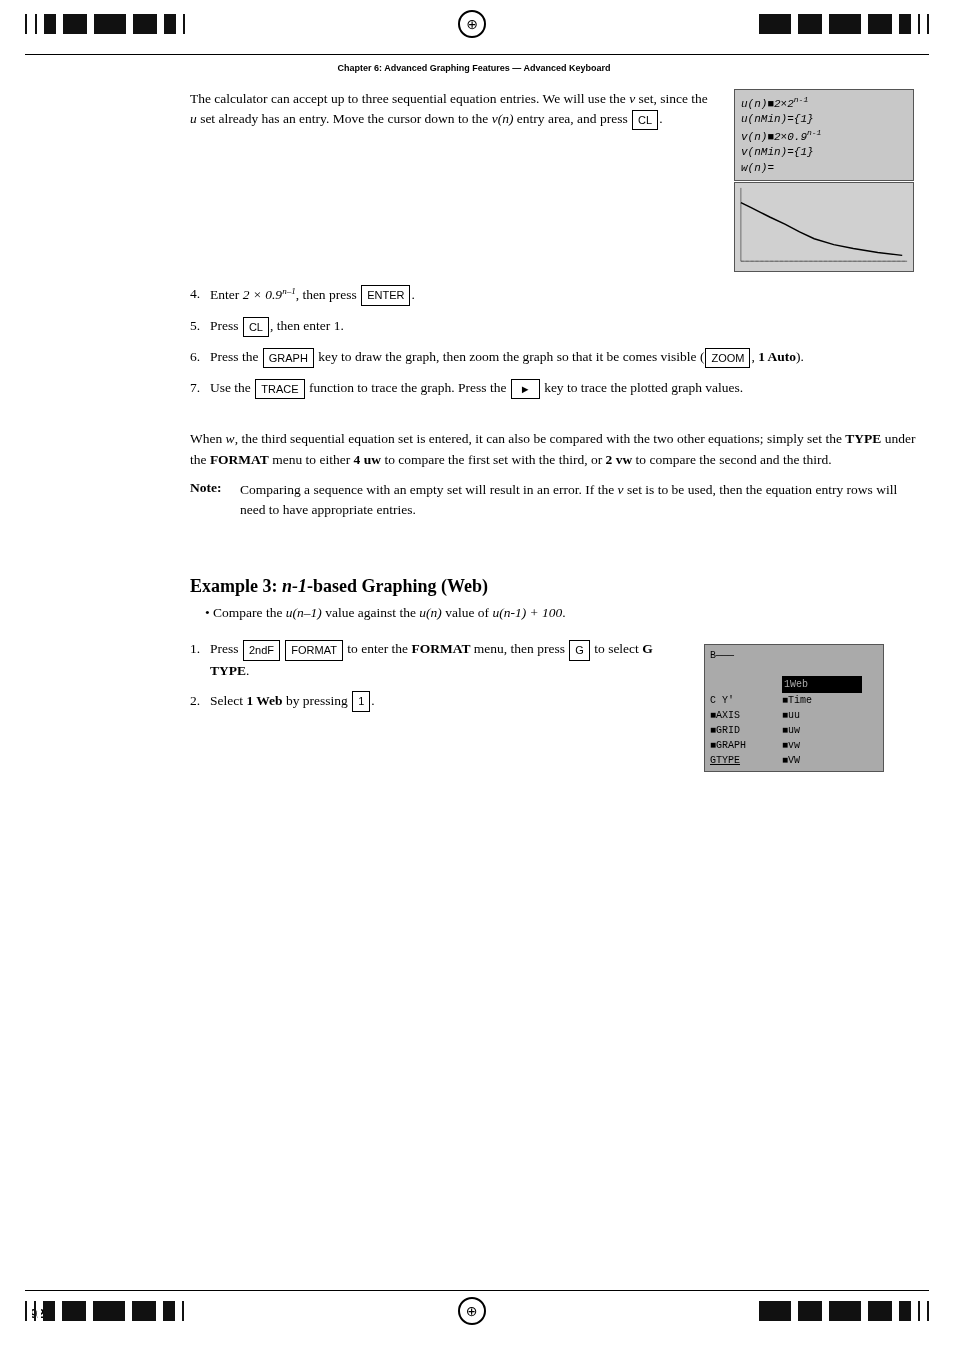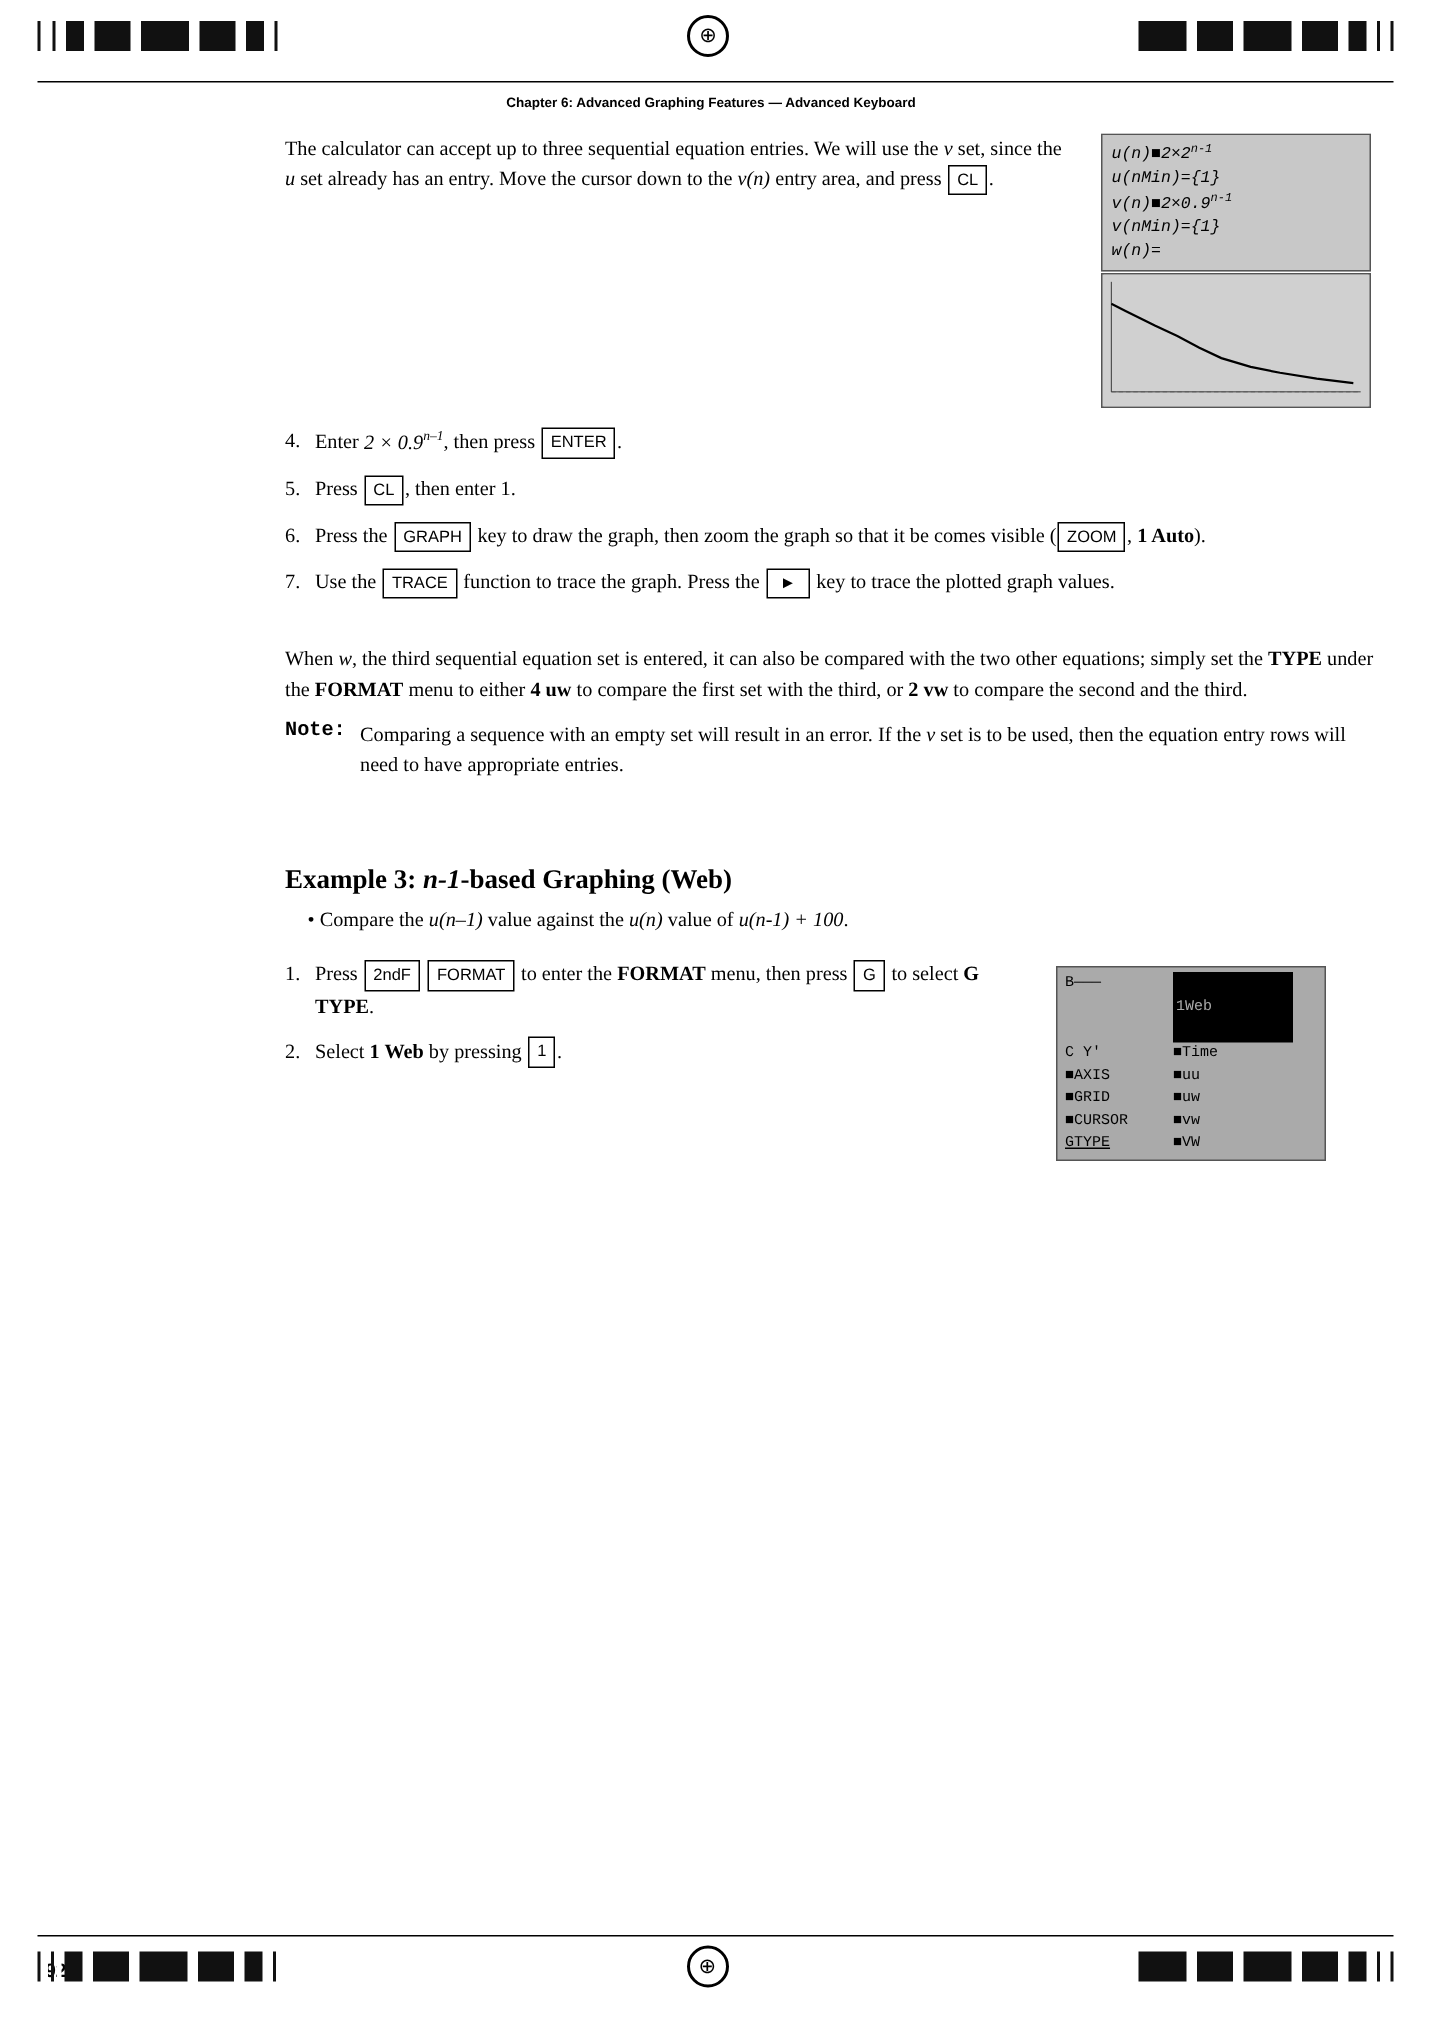--- a/index.html
+++ b/index.html
@@ -236,21 +236,22 @@
       min-width: 70px;
     }
 
     .format-col-right {
       min-width: 80px;
     }
 
     .format-highlight {
       background: #000;
       color: #aaa;
-      padding: 16px 2px;
+      padding: 1px 2px;
+      margin-top: 28px;
     }
 
     .list-sub-content {
       margin-top: 4px;
     }
   </style>
 </head>
 <body>
 
 <div class="deco-bar-top">
@@ -356,21 +357,21 @@
     </div>
 
   </div>
 
   <div style="clear:both; margin-top: 20px;"></div>
   <div class="main-section">
     <p>When <span class="italic">w</span>, the third sequential equation set is entered, it can also be compared with the two other equations; simply set the <span class="bold">TYPE</span> under the <span class="bold">FORMAT</span> menu to either <span class="bold">4 uw</span> to compare the first set with the third, or <span class="bold">2 vw</span> to compare the second and the third.</p>
   </div>
 
   <div style="display: flex; margin-left: 160px; margin-bottom: 16px;">
-    <div style="min-width: 50px; font-size: 13.5px; font-family: Liberation Mono, monospace;"><span class="bold">Note:</span></div>
+    <div style="min-width: 50px; font-size: 13.5px;"><span class="bold">Note:</span></div>
     <div style="font-size: 13.5px; line-height: 1.5;">Comparing a sequence with an empty set will result in an error. If the <span class="italic">v</span> set is to be used, then the equation entry rows will need to have appropriate entries.</div>
   </div>
 
   <div style="margin-top: 16px; margin-bottom: 10px;">
     <div class="example-heading">
       <span>Example 3: <span class="italic">n-1</span>-based Graphing (Web)</span>
     </div>
     <div class="example-bullet">
       • Compare the <span class="italic">u(n–1)</span> value against the <span class="italic">u(n)</span> value of <span class="italic">u(n-1) + 100</span>.
     </div>
@@ -390,21 +391,21 @@
         </div>
         <div class="format-screen-row">
           <span class="format-col-left">■AXIS</span>
           <span class="format-col-right">■uu</span>
         </div>
         <div class="format-screen-row">
           <span class="format-col-left">■GRID</span>
           <span class="format-col-right">■uw</span>
         </div>
         <div class="format-screen-row">
-          <span class="format-col-left">■CURSOR</span>
+          <span class="format-col-left">■GRAPH</span>
           <span class="format-col-right">■vw</span>
         </div>
         <div class="format-screen-row">
           <span class="format-col-left" style="text-decoration: underline;">GTYPE</span>
           <span class="format-col-right">■VW</span>
         </div>
       </div>
     </div>
 
     <div class="numbered-list">

